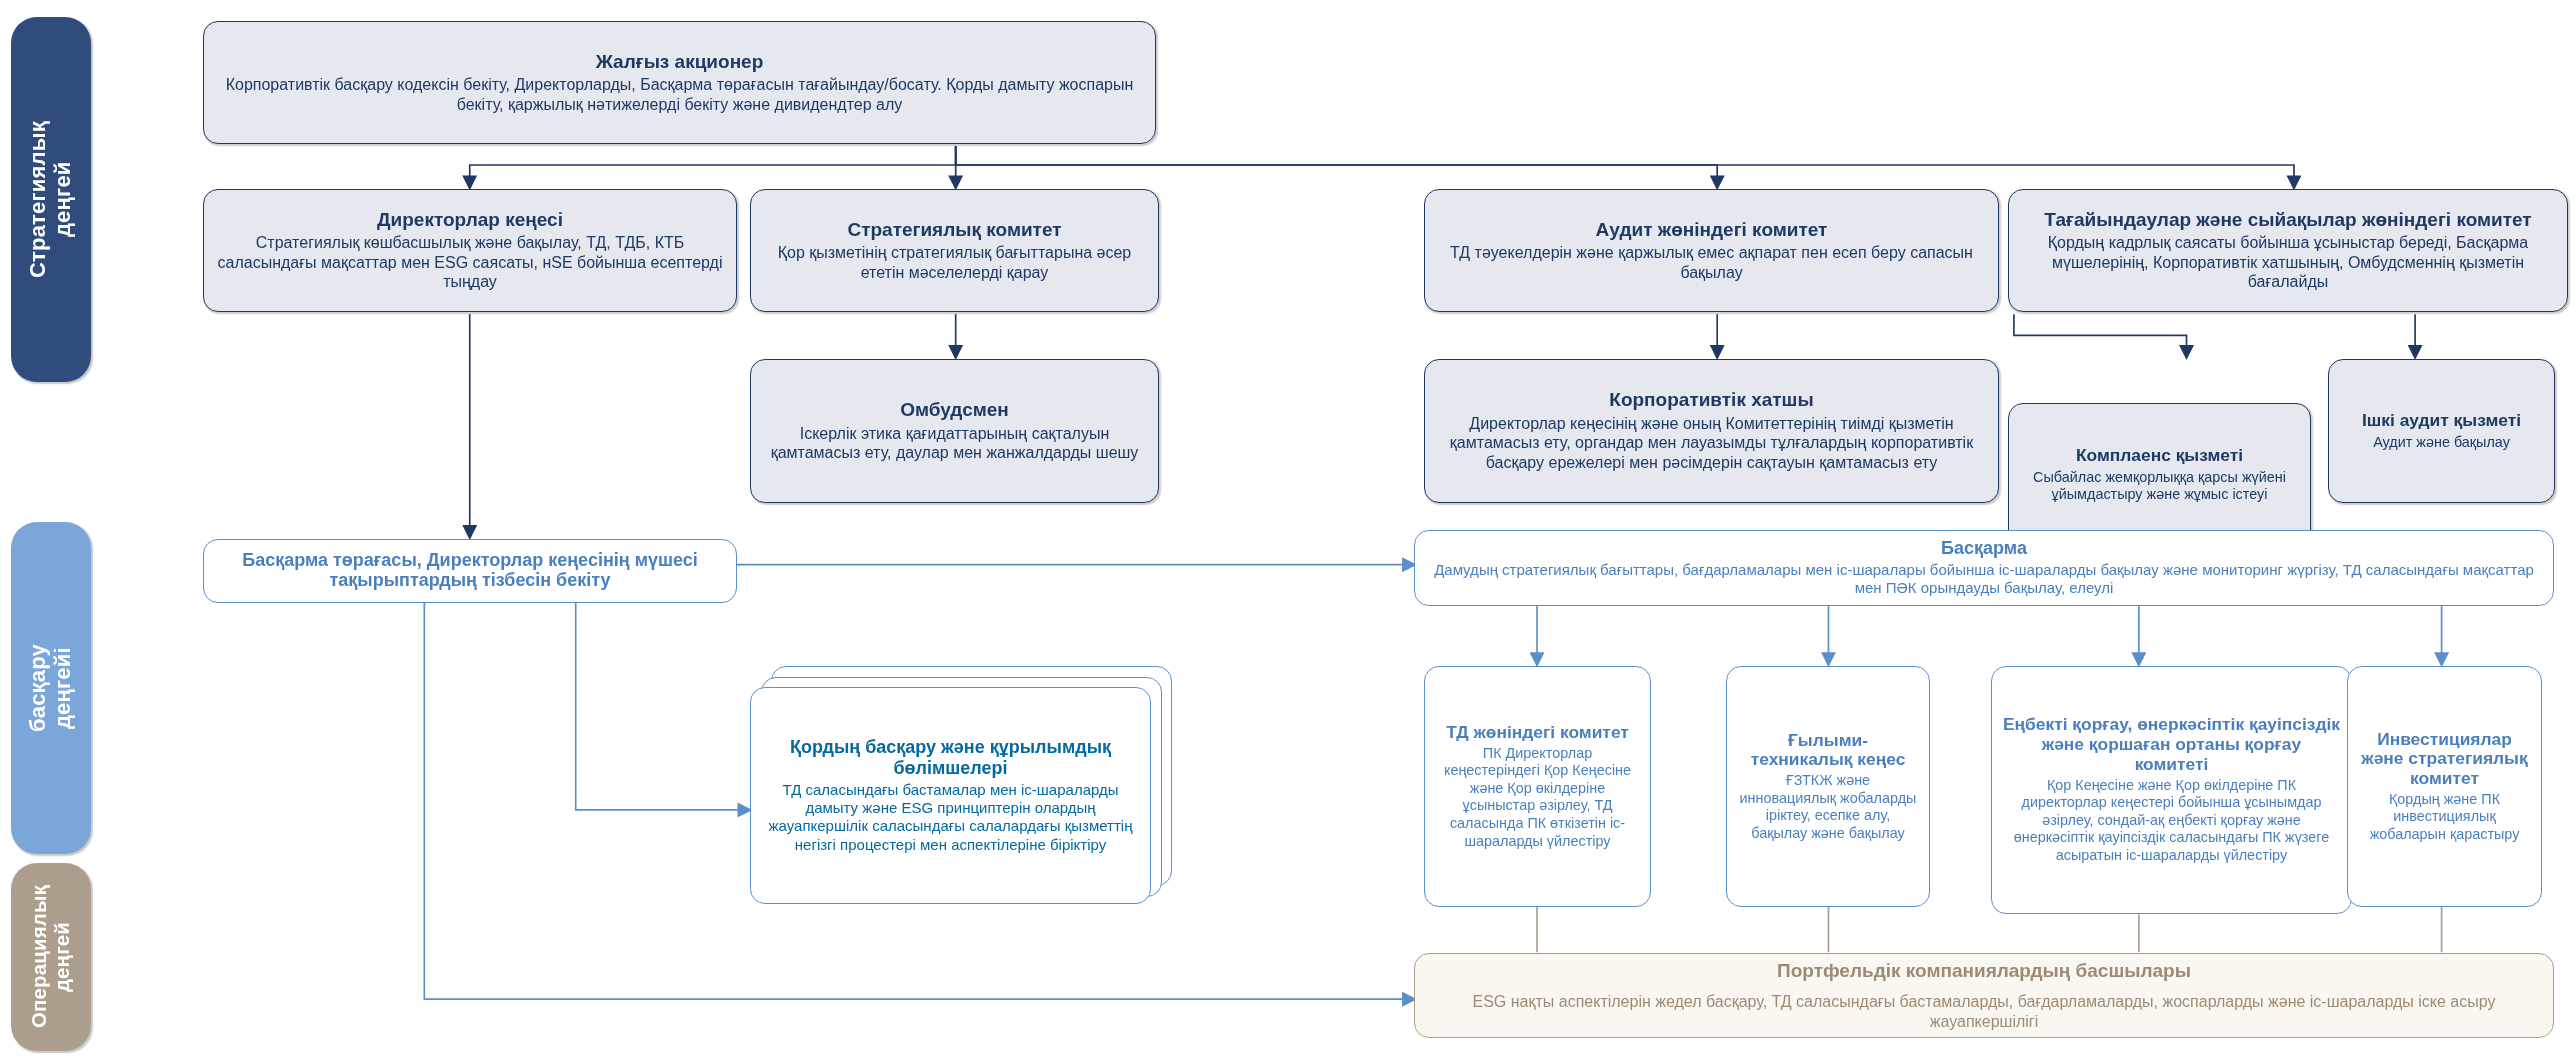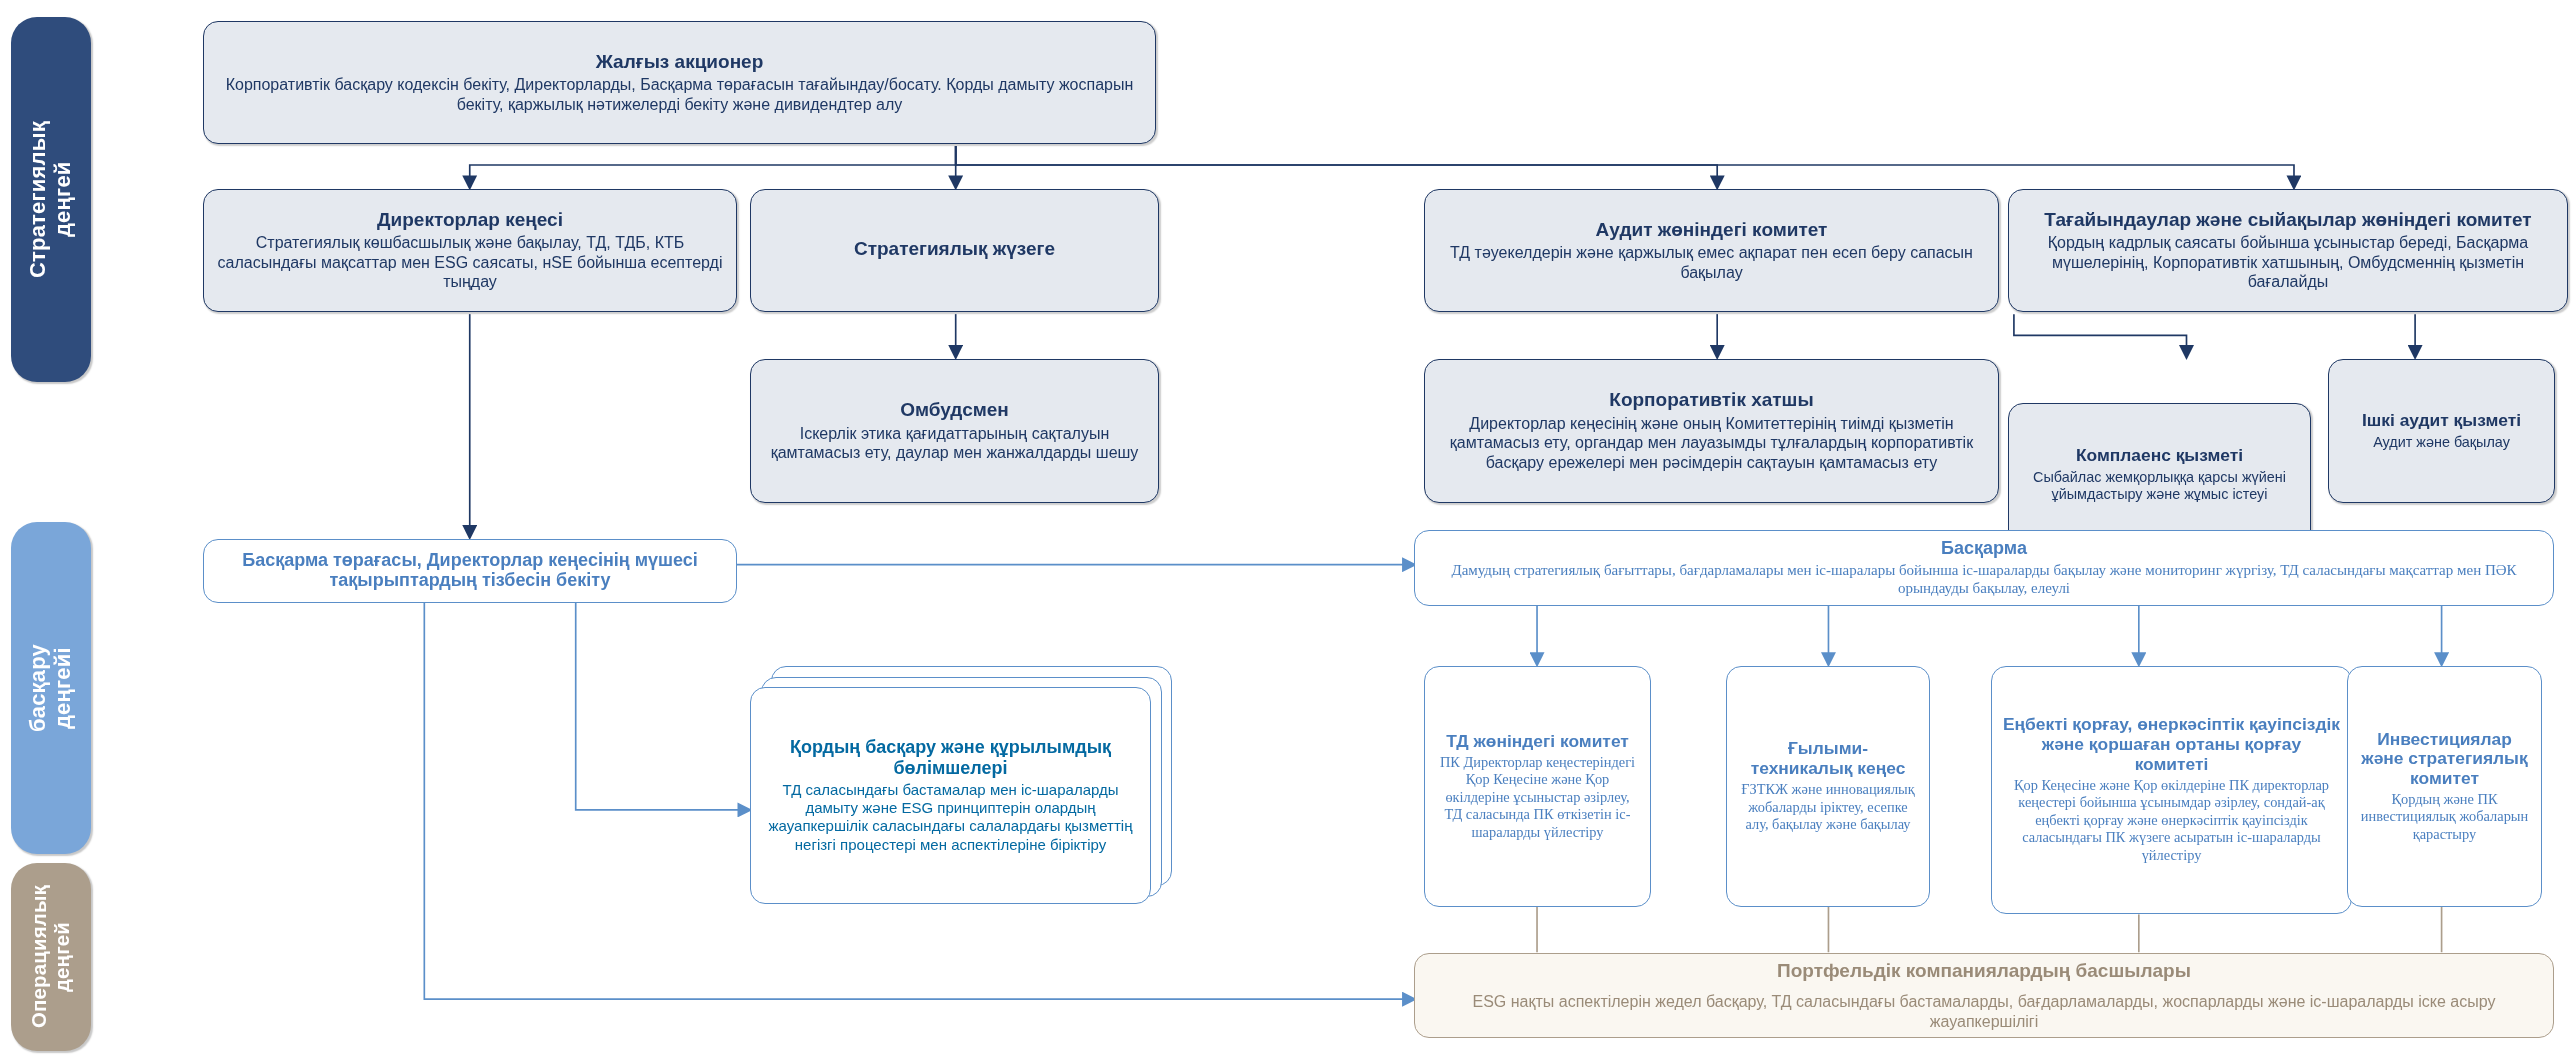--- a/index.html
+++ b/index.html
@@ -63,21 +63,21 @@
   .s-node .ttl{font-size:19px;margin-bottom:3px;}
   .s-node .sub{font-size:16px;}
 
   
   .m-node{
     background:#ffffff;
     border:1.7px solid #5b8fc9;
     color:#4a7fbf;
   }
   .m-node .ttl{font-size:18px;margin-bottom:2.3px;}
-  .m-node .sub{font-size:15px;font-family:Liberation Serif, serif;}
+  .m-node .sub{font-size:15px;}
 
   
   .o-node{
     background:#faf7f1;
     border:1.7px solid #ac9e8c;
     color:#9a8b78;
     gap:8px;
   }
   .o-node .ttl{font-size:19px;margin-bottom:3px;}
   .o-node .sub{font-size:16px;}
@@ -182,21 +182,22 @@
     <div class="ttl">Жалғыз акционер</div>
     <div class="sub">Корпоративтік басқару кодексін бекіту, Директорларды, Басқарма төрағасын тағайындау/босату. Қорды дамыту жоспарын бекіту, қаржылық нәтижелерді бекіту және дивидендтер алу</div>
   </div>
 
   <div class="node s-node" style="left:203px;top:189px;width:534px;height:123px;">
     <div class="ttl">Директорлар кеңесі</div>
     <div class="sub">Стратегиялық көшбасшылық және бақылау, ТД, ТДБ, КТБ саласындағы мақсаттар мен ESG саясаты, нSE бойынша есептерді тыңдау</div>
   </div>
 
   <div class="node s-node" style="left:750px;top:189px;width:409px;height:123px;">
-    <div class="ttl">Стратегиялық жүзеге</div>
+    <div class="ttl">Стратегиялық комитет</div>
+    <div class="sub">Қор қызметінің стратегиялық бағыттарына әсер ететін мәселелерді қарау</div>
   </div>
 
   <div class="node s-node" style="left:1424px;top:189px;width:575px;height:123px;">
     <div class="ttl">Аудит жөніндегі комитет</div>
     <div class="sub">ТД тәуекелдерін және қаржылық емес ақпарат пен есеп беру сапасын бақылау</div>
   </div>
 
   <div class="node s-node" style="left:2008px;top:189px;width:560px;height:123px;">
     <div class="ttl">Тағайындаулар және сыйақылар жөніндегі комитет</div>
     <div class="sub">Қордың кадрлық саясаты бойынша ұсыныстар береді, Басқарма мүшелерінің, Корпоративтік хатшының, Омбудсменнің қызметін бағалайды</div>

